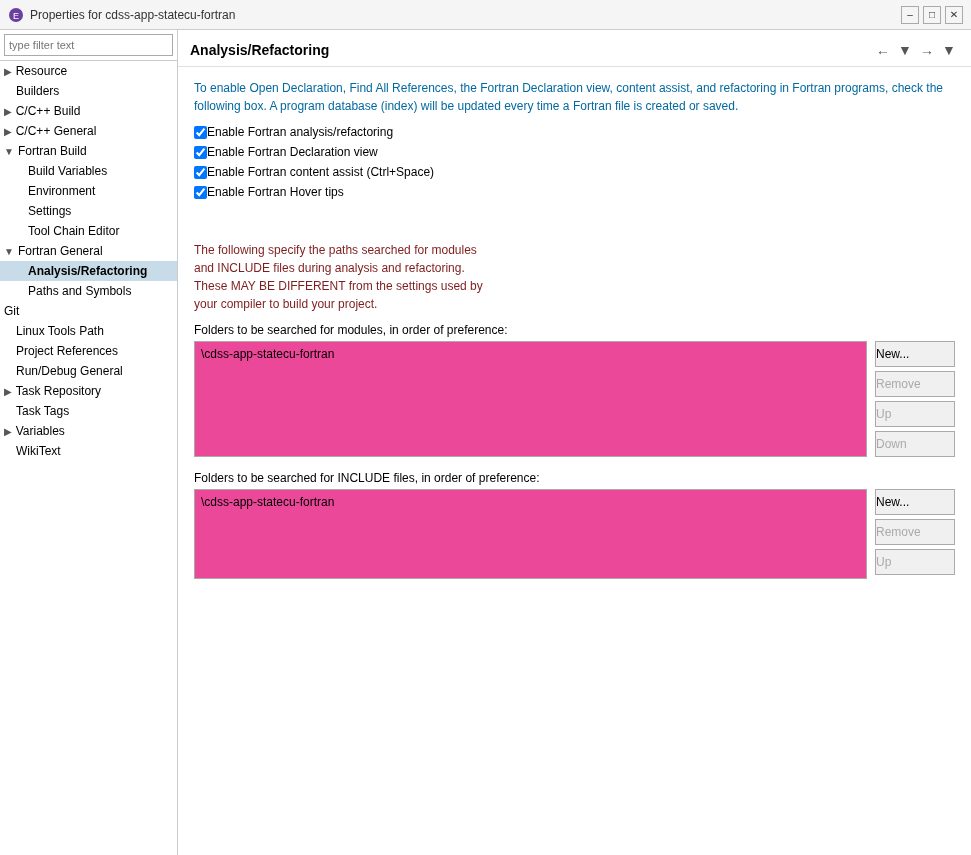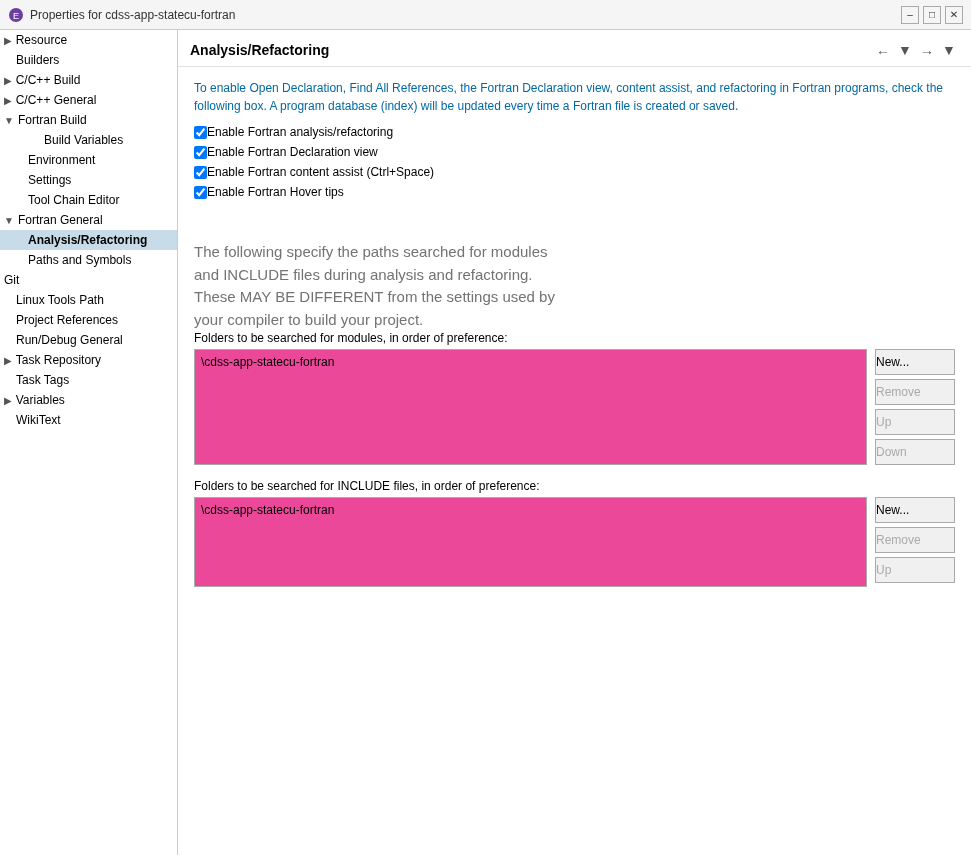--- a/index.html
+++ b/index.html
@@ -141,25 +141,25 @@
     }
     .checkbox-row input[type="checkbox"] {
       width: 13px;
       height: 13px;
     }
     .checkbox-label {
       font-size: 12px;
       color: #000;
     }
     .section-desc {
-      font-size: 15px;
-      color: #737373;
+      font-size: 12px;
+      color: #7f1d1d;
       line-height: 1.5;
       margin-top: 16px;
-      margin-bottom: 0;
+      margin-bottom: 10px;
     }
     .folder-section {
       margin-bottom: 14px;
     }
     .folder-label {
       font-size: 12px;
       color: #000;
       margin-bottom: 4px;
     }
     .folder-content {
@@ -215,20 +215,23 @@
   <div class="title-bar-controls">
     <button class="title-btn">–</button>
     <button class="title-btn">□</button>
     <button class="title-btn">✕</button>
   </div>
 </div>
 
 <div class="main-layout">
 
   <div class="sidebar">
+    <div class="filter-box">
+      <input class="filter-input" type="text" placeholder="type filter text" style="">
+    </div>
 
     <div id="tree-container">
         <div class="tree-item" style="padding-left: 4px;">
           <span class="tree-arrow">▶</span>
           <span>Resource</span>
         </div>
         <div class="tree-item" style="padding-left: 16px;">
           <span>Builders</span>
         </div>
         <div class="tree-item" style="padding-left: 4px;">
@@ -236,21 +239,21 @@
           <span>C/C++ Build</span>
         </div>
         <div class="tree-item" style="padding-left: 4px;">
           <span class="tree-arrow">▶</span>
           <span>C/C++ General</span>
         </div>
         <div class="tree-item" style="padding-left: 4px;">
           <span class="tree-arrow">▼</span>
           <span>Fortran Build</span>
         </div>
-        <div class="tree-item" style="padding-left: 44px;">
+        <div class="tree-item" style="padding-left: 28px;">
           <span>Build Variables</span>
         </div>
         <div class="tree-item" style="padding-left: 28px;">
           <span>Environment</span>
         </div>
         <div class="tree-item" style="padding-left: 28px;">
           <span>Settings</span>
         </div>
         <div class="tree-item" style="padding-left: 28px;">
           <span>Tool Chain Editor</span>

